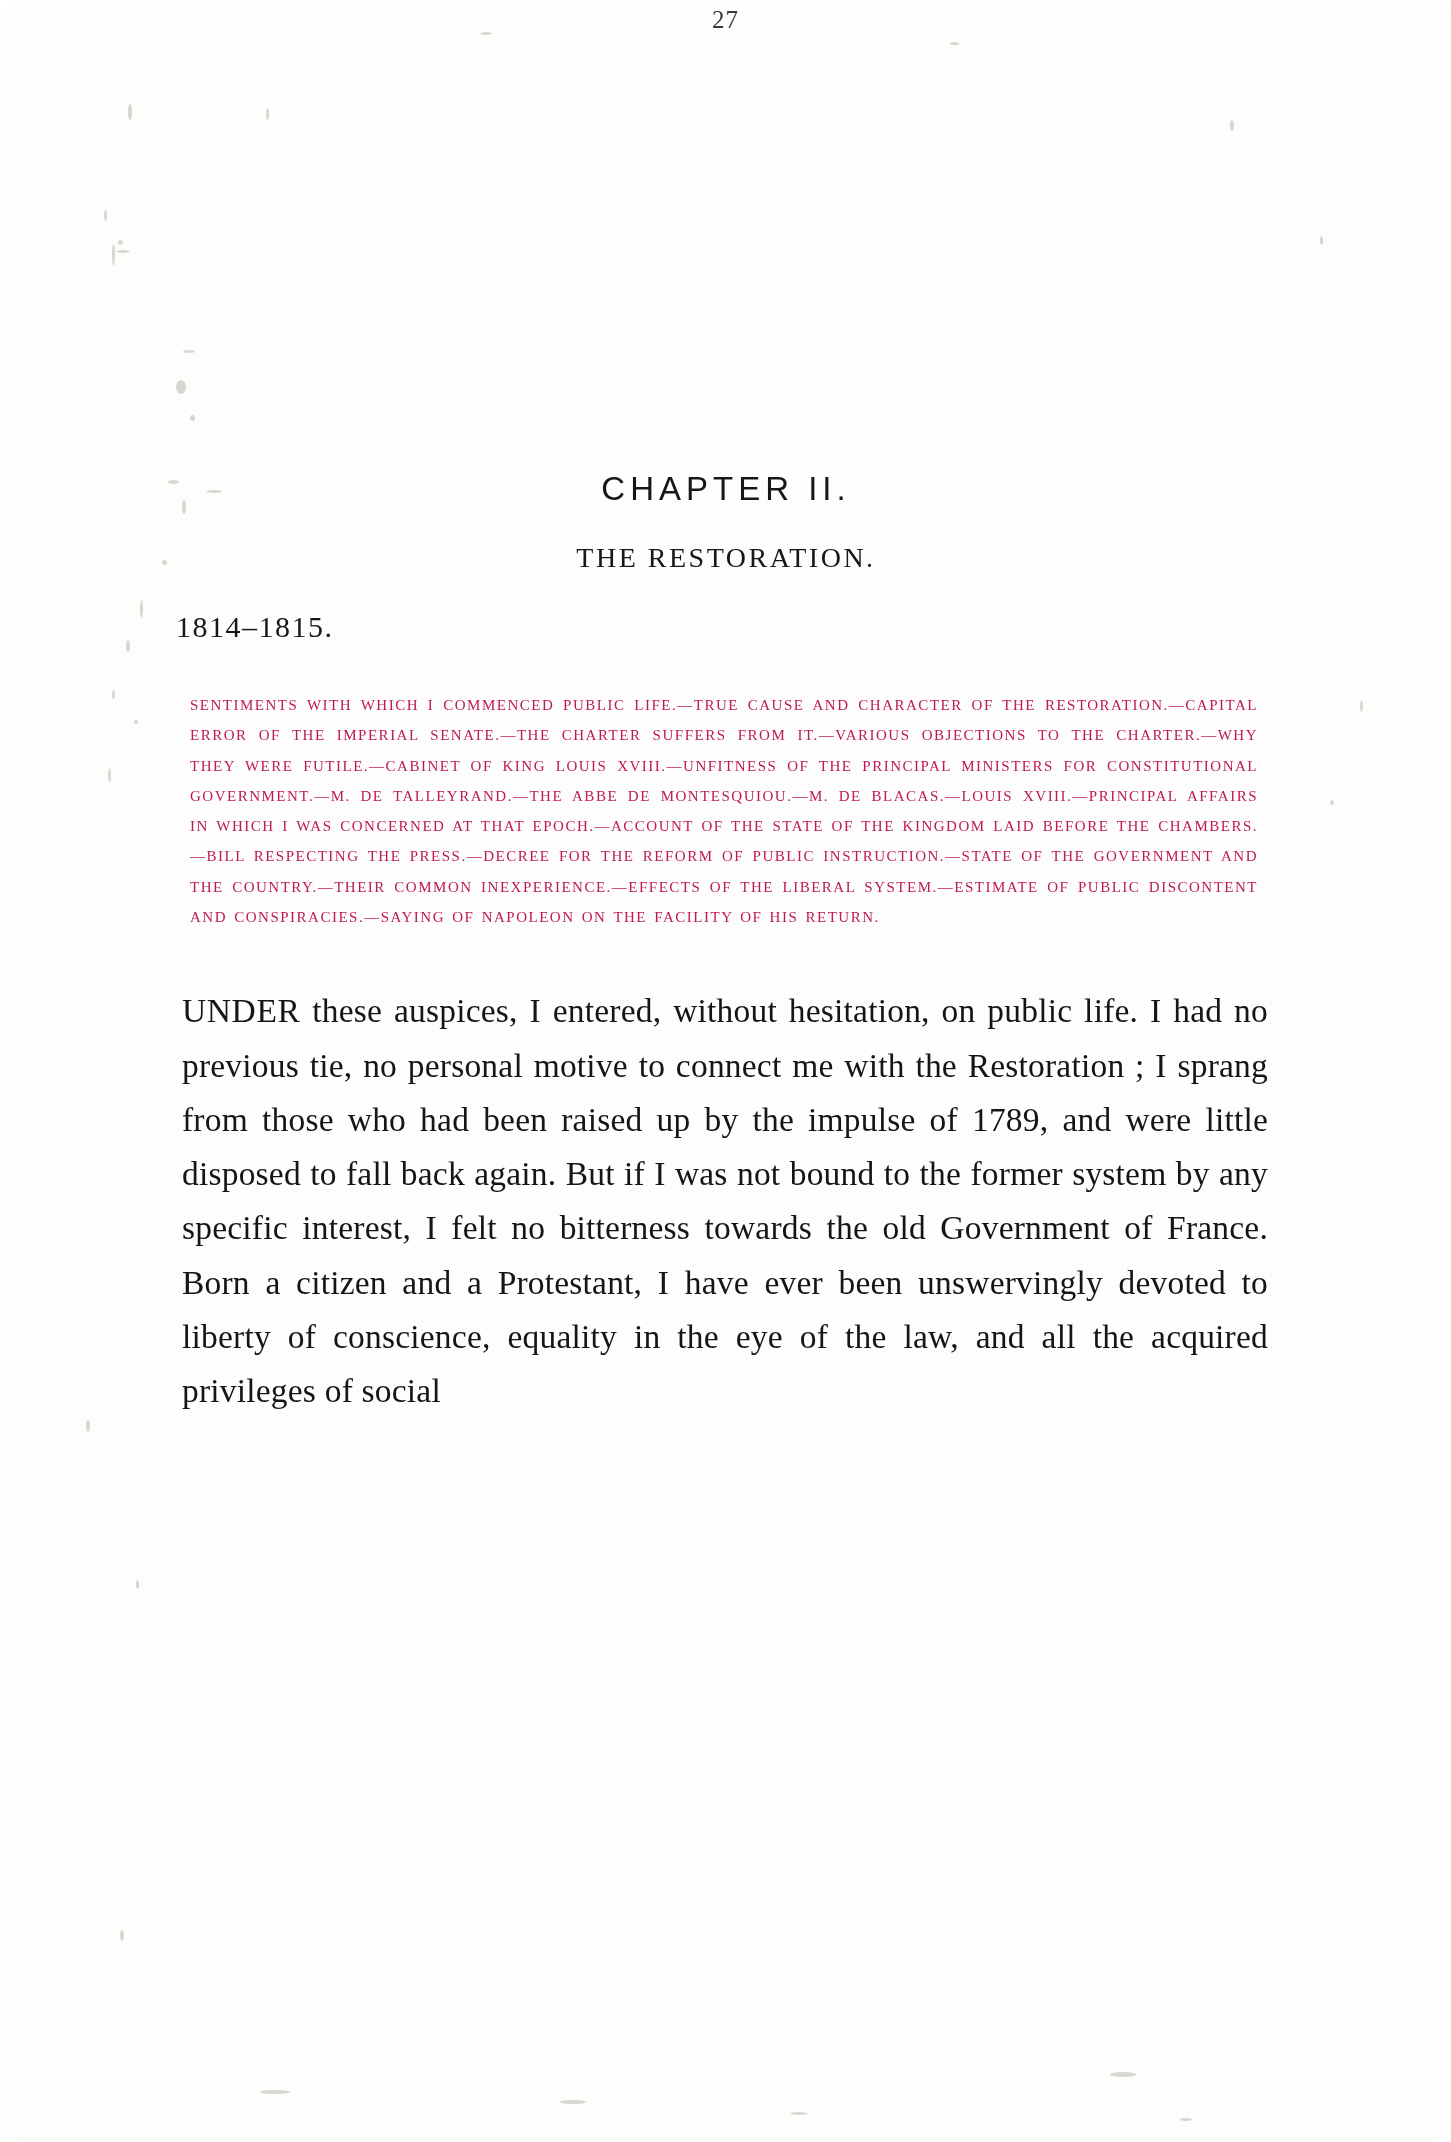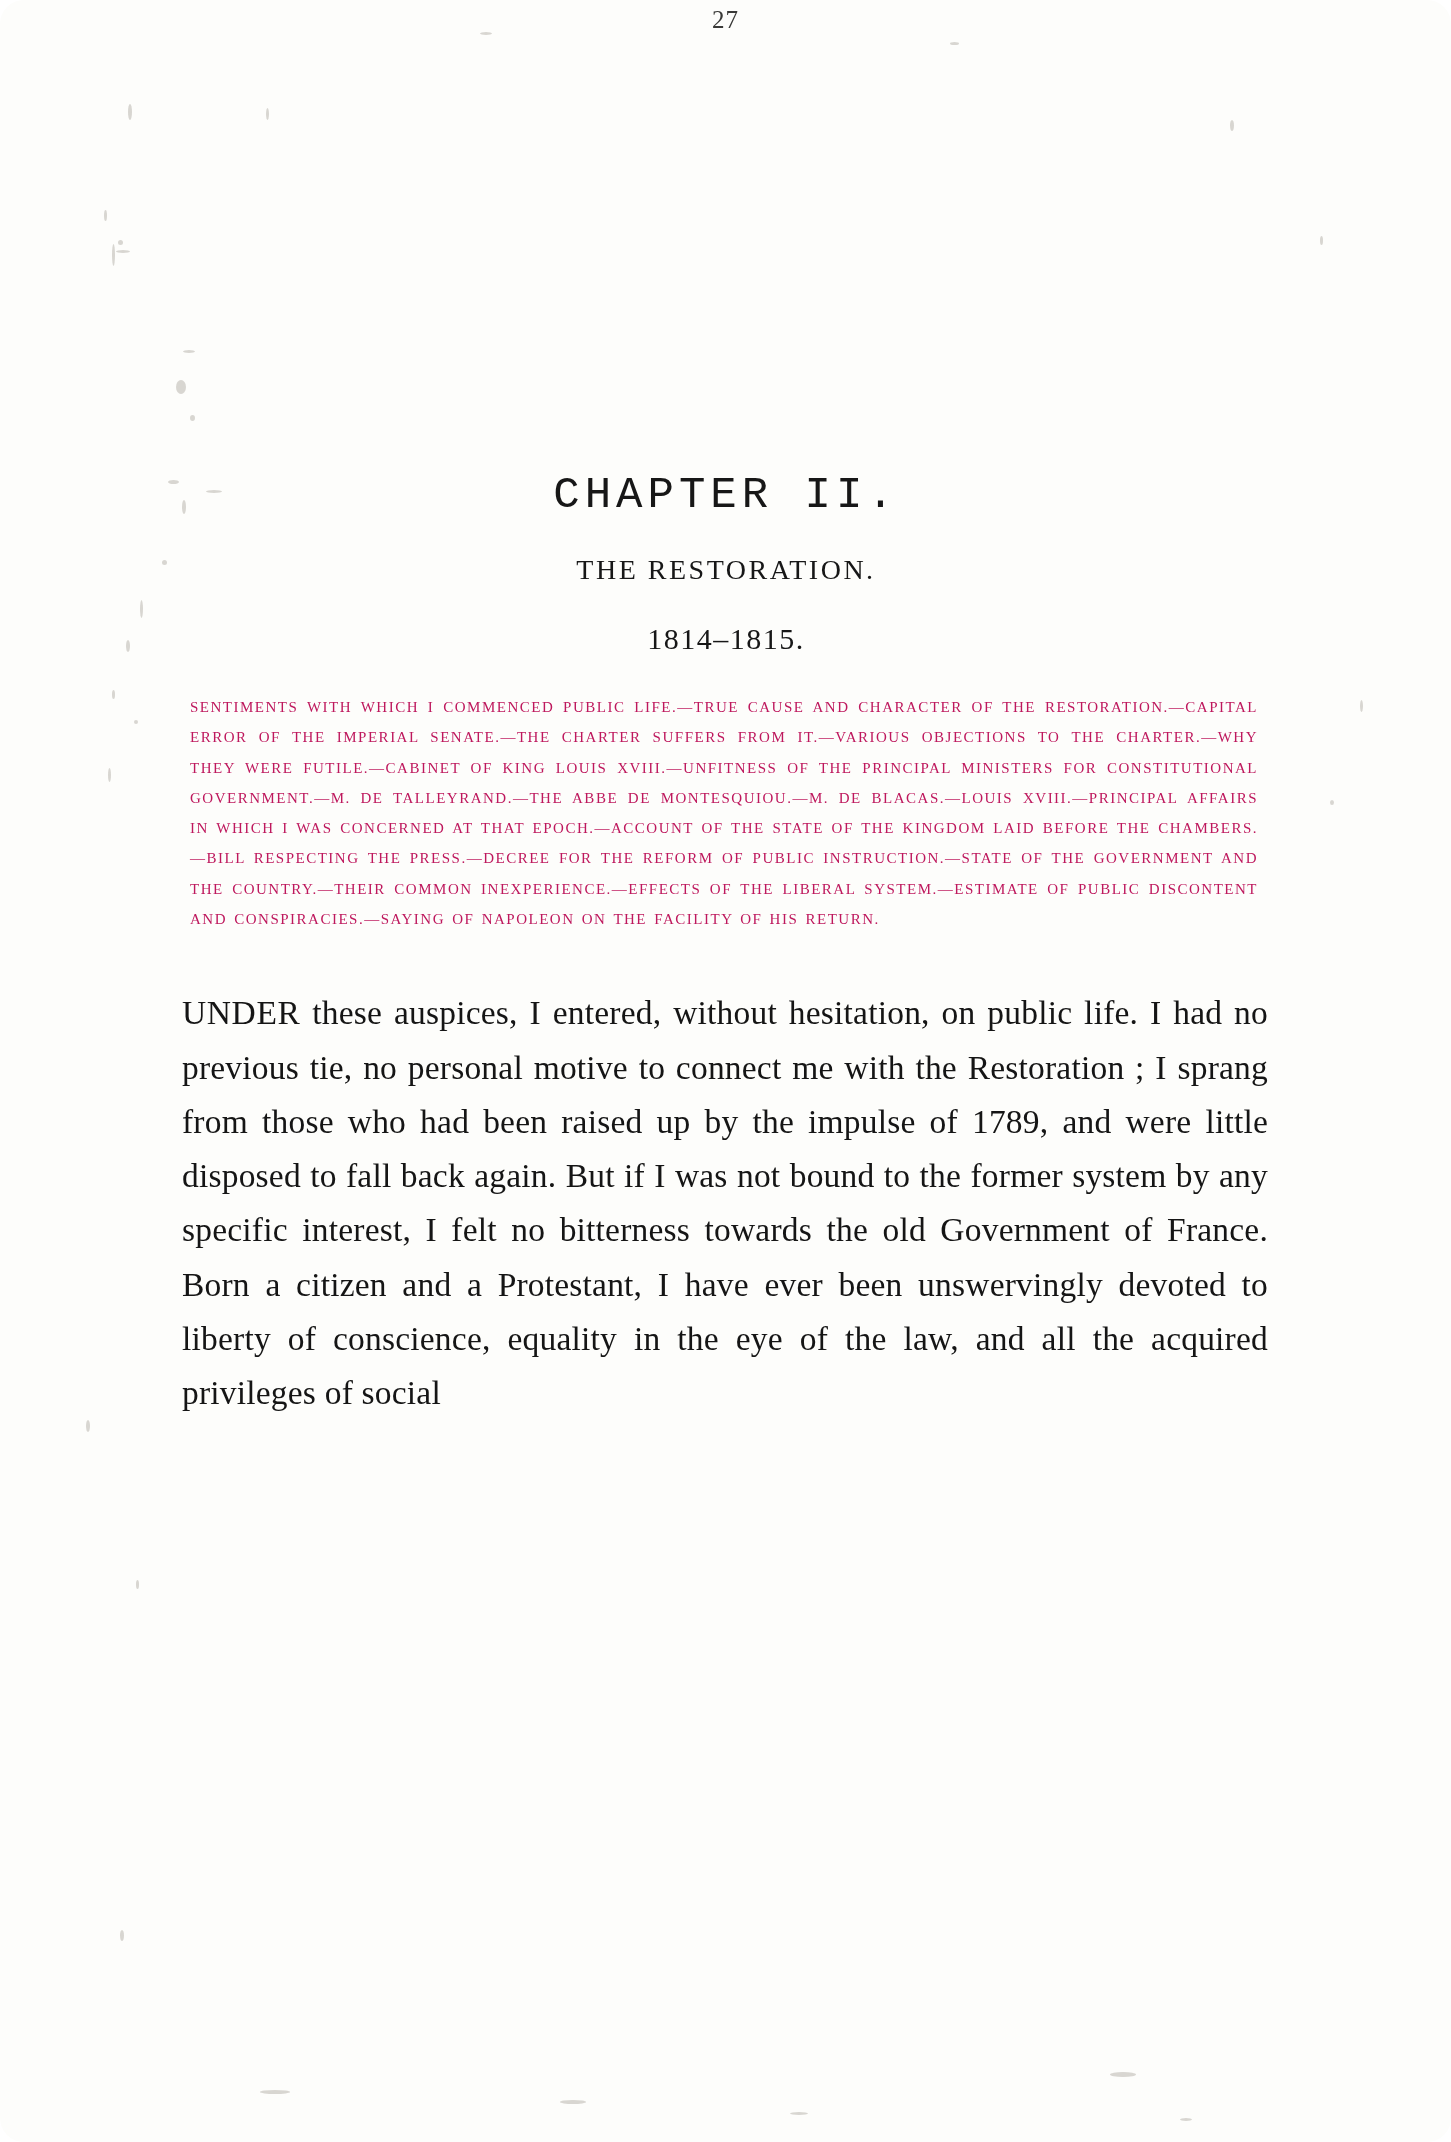--- a/index.html
+++ b/index.html
@@ -45,42 +45,41 @@
 
   .content {
     position: absolute;
     left: 176px;
     top: 470px;
     width: 1100px;
   }
 
   .chapter-title {
     text-align: center;
-    font-size: 44px;
+    font-size: 33px;
     letter-spacing: 5px;
-    font-family: Liberation Mono, monospace;
+    font-family: Liberation Sans, sans-serif;
     color: #171717;
     margin: 0 0 34px 0;
     font-weight: normal;
   }
 
   .chapter-subtitle {
     text-align: center;
     font-size: 28px;
     letter-spacing: 2.5px;
     margin: 0 0 36px 0;
     font-weight: normal;
     color: #171717;
   }
 
   .chapter-years {
-    text-align: center;
     font-size: 30px;
     letter-spacing: 1.5px;
-    margin: 0 0 36px 0;
+    margin: 0 0 46px 0;
     font-weight: normal;
     color: #171717;
   }
 
   .argument {
     font-size: 15px;
     letter-spacing: 1.5px;
     line-height: 2.02;
     text-align: justify;
     text-align-last: left;

